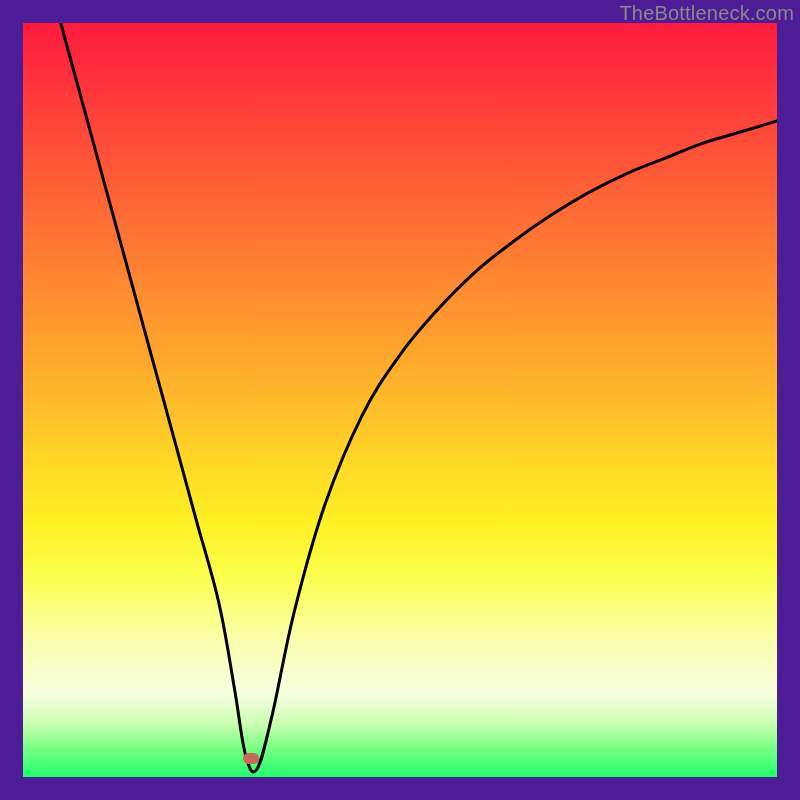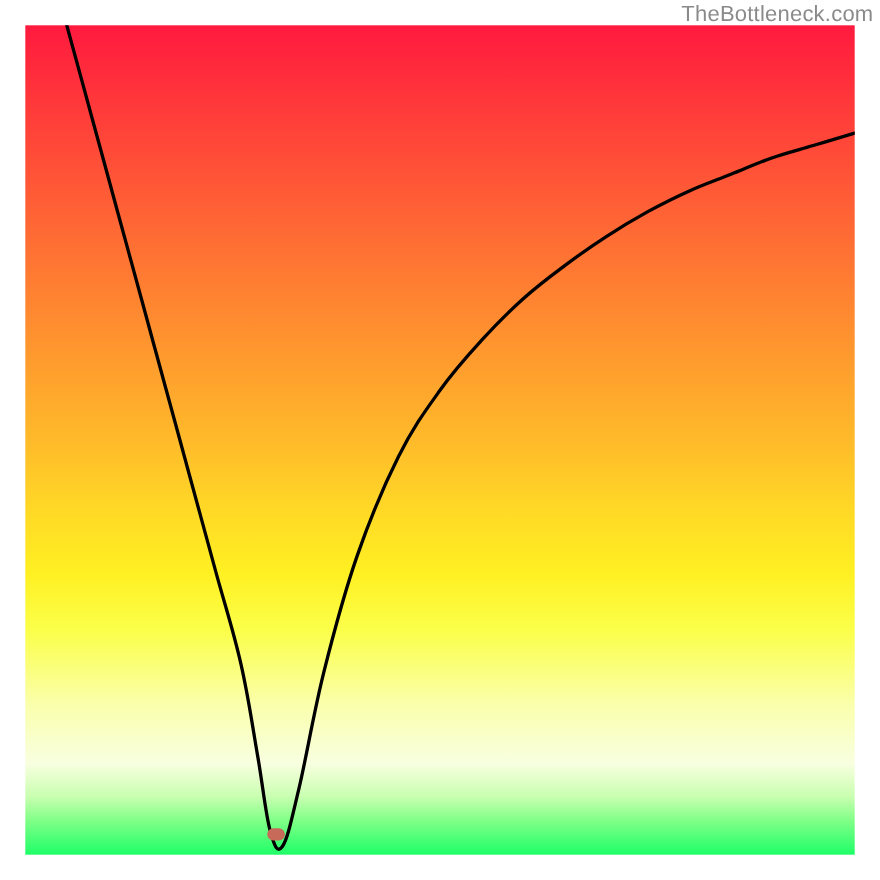--- a/index.html
+++ b/index.html
@@ -10,21 +10,21 @@
     background: #000;
     overflow: hidden;
     font-family: Arial, Helvetica, sans-serif;
   }
   .frame {
     position: absolute;
     left: 0;
     top: 0;
     width: 800px;
     height: 800px;
-    background: #ffffff;
+    background: #4c1d95;
   }
   .plot {
     position: absolute;
     left: 23px;
     top: 23px;
     width: 754px;
     height: 754px;
     background: linear-gradient(to bottom,
       #ff1a3e 0%,
       #ff3a3a 10%,

